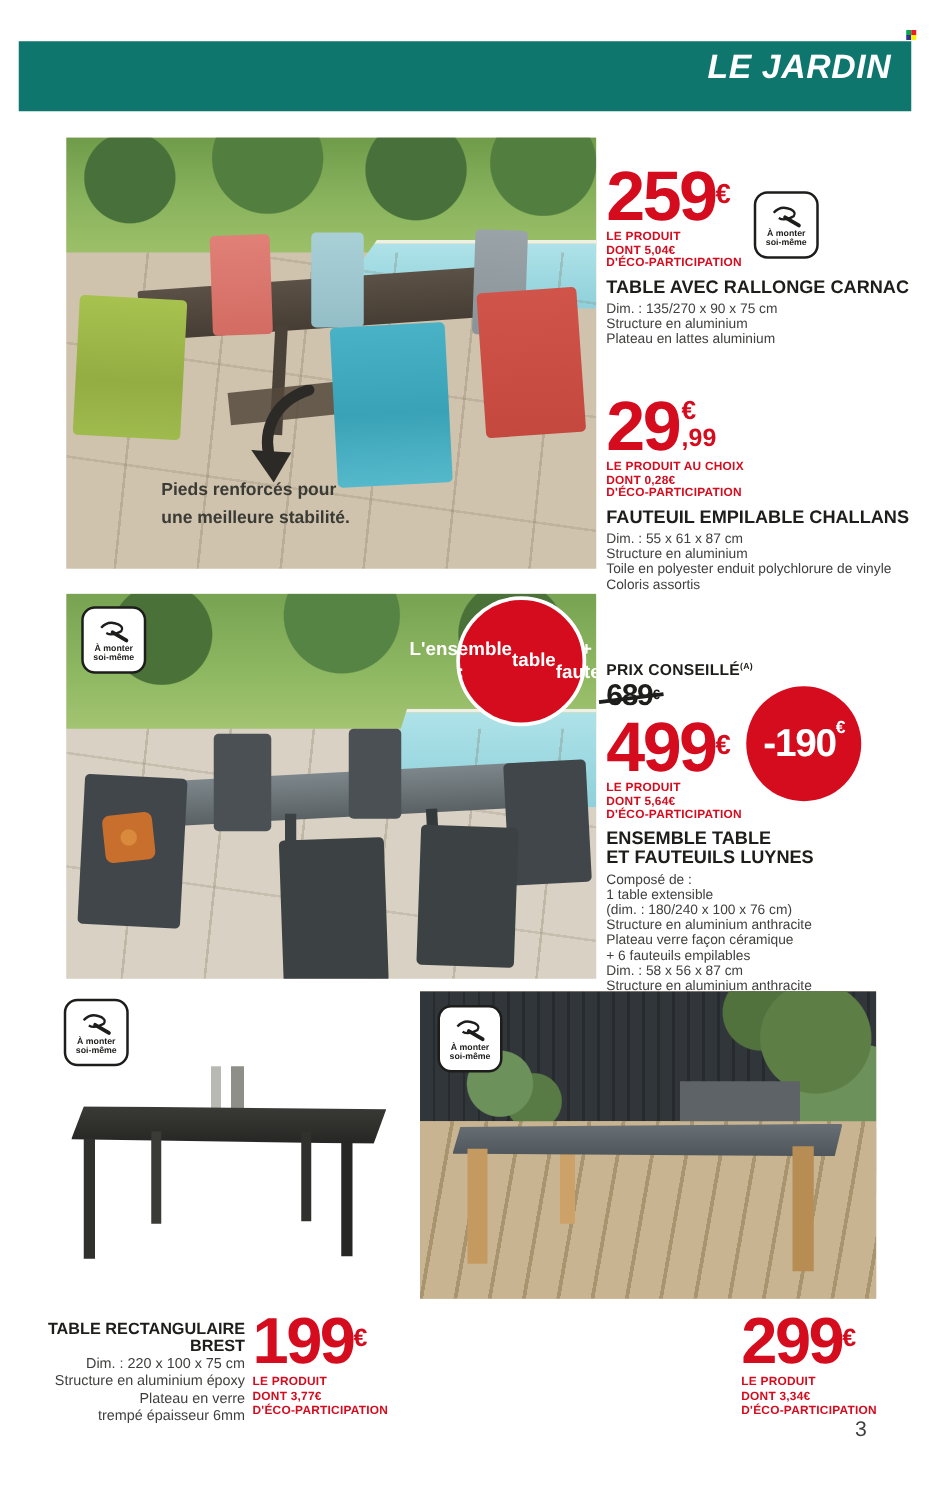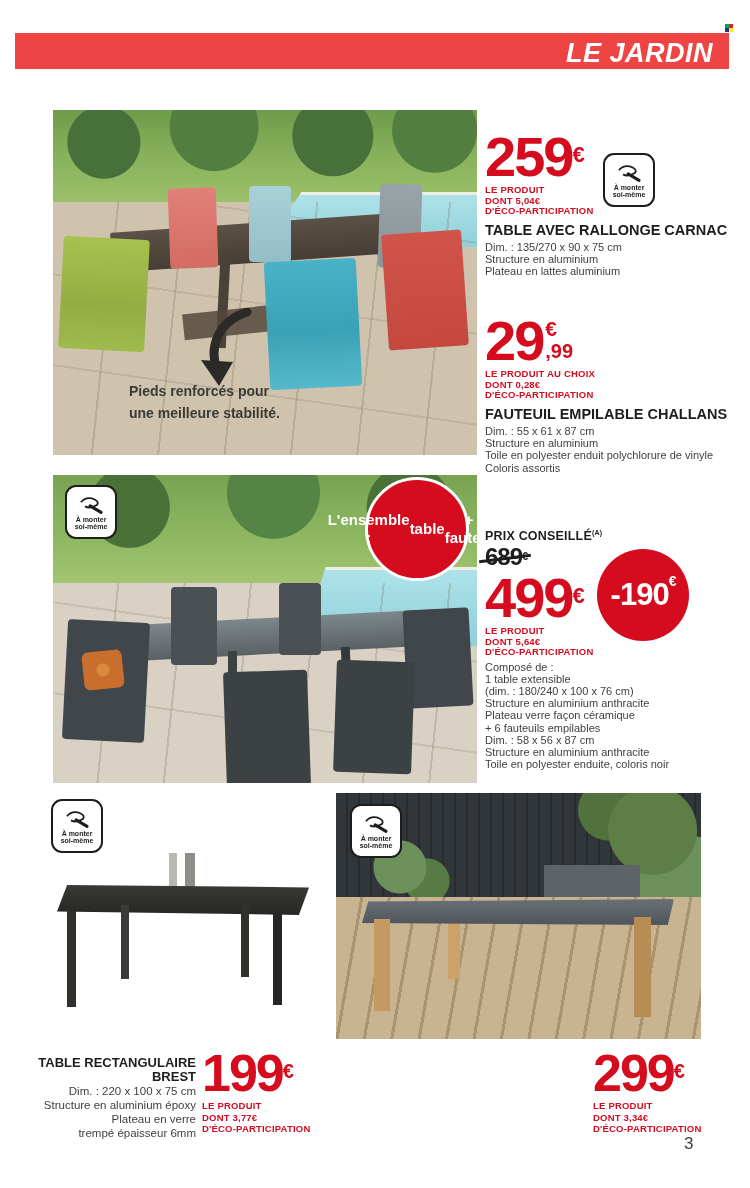--- a/index.html
+++ b/index.html
@@ -1,20 +1,20 @@
 <!DOCTYPE html>
 <html><head>
 <meta charset="utf-8">
 <style>
   html,body{margin:0;padding:0;background:#ffffff;}
   .page{position:relative;width:750px;height:1188px;margin:0 auto;background:#fff;
         font-family:"Liberation Sans",sans-serif;overflow:hidden;}
 
   
-  .hdr-bar{position:absolute;left:15px;top:33px;width:714px;height:36px;background:#ef4444;}
+  .hdr-bar{position:absolute;left:15px;top:33px;width:714px;height:56px;background:#0f766e;}
   .hdr-title{position:absolute;right:16px;top:0;height:40px;line-height:40px;color:#fff;
              font-size:27px;font-weight:bold;font-style:italic;letter-spacing:.5px;}
   .regmark{position:absolute;left:725px;top:24px;width:8px;height:8px;display:grid;
            grid-template-columns:4px 4px;grid-template-rows:4px 4px;}
   .regmark div{width:4px;height:4px;}
 
   
   .photo{position:absolute;overflow:hidden;}
   .photo1{left:53px;top:110px;width:424px;height:345px;background:#cfc3ae;}
   .photo2{left:53px;top:475px;width:424px;height:308px;background:#d8d1c4;}
@@ -277,20 +277,24 @@
 
   <div class="block b-luynes">
     <div class="msrp-label"><span>PRIX CONSEILLÉ</span><sup>(A)</sup></div>
     <div class="msrp-price"><span>689</span><span class="cur">€</span></div>
     <div class="price-line p-499"><span>499</span><span class="cur">€</span></div>
     <div class="eco">
       <div>LE PRODUIT</div>
       <div>DONT 5,64€</div>
       <div>D'ÉCO-PARTICIPATION</div>
     </div>
+    <div class="pname">
+      <div>ENSEMBLE TABLE</div>
+      <div>ET FAUTEUILS LUYNES</div>
+    </div>
     <div class="specs">
       <div class="spec-line">Composé de :</div>
       <div class="spec-line">1 table extensible</div>
       <div class="spec-line">(dim. : 180/240 x 100 x 76 cm)</div>
       <div class="spec-line">Structure en aluminium anthracite</div>
       <div class="spec-line">Plateau verre façon céramique</div>
       <div class="spec-line">+ 6 fauteuils empilables</div>
       <div class="spec-line">Dim. : 58 x 56 x 87 cm</div>
       <div class="spec-line">Structure en aluminium anthracite</div>
       <div class="spec-line">Toile en polyester enduite, coloris noir</div>

